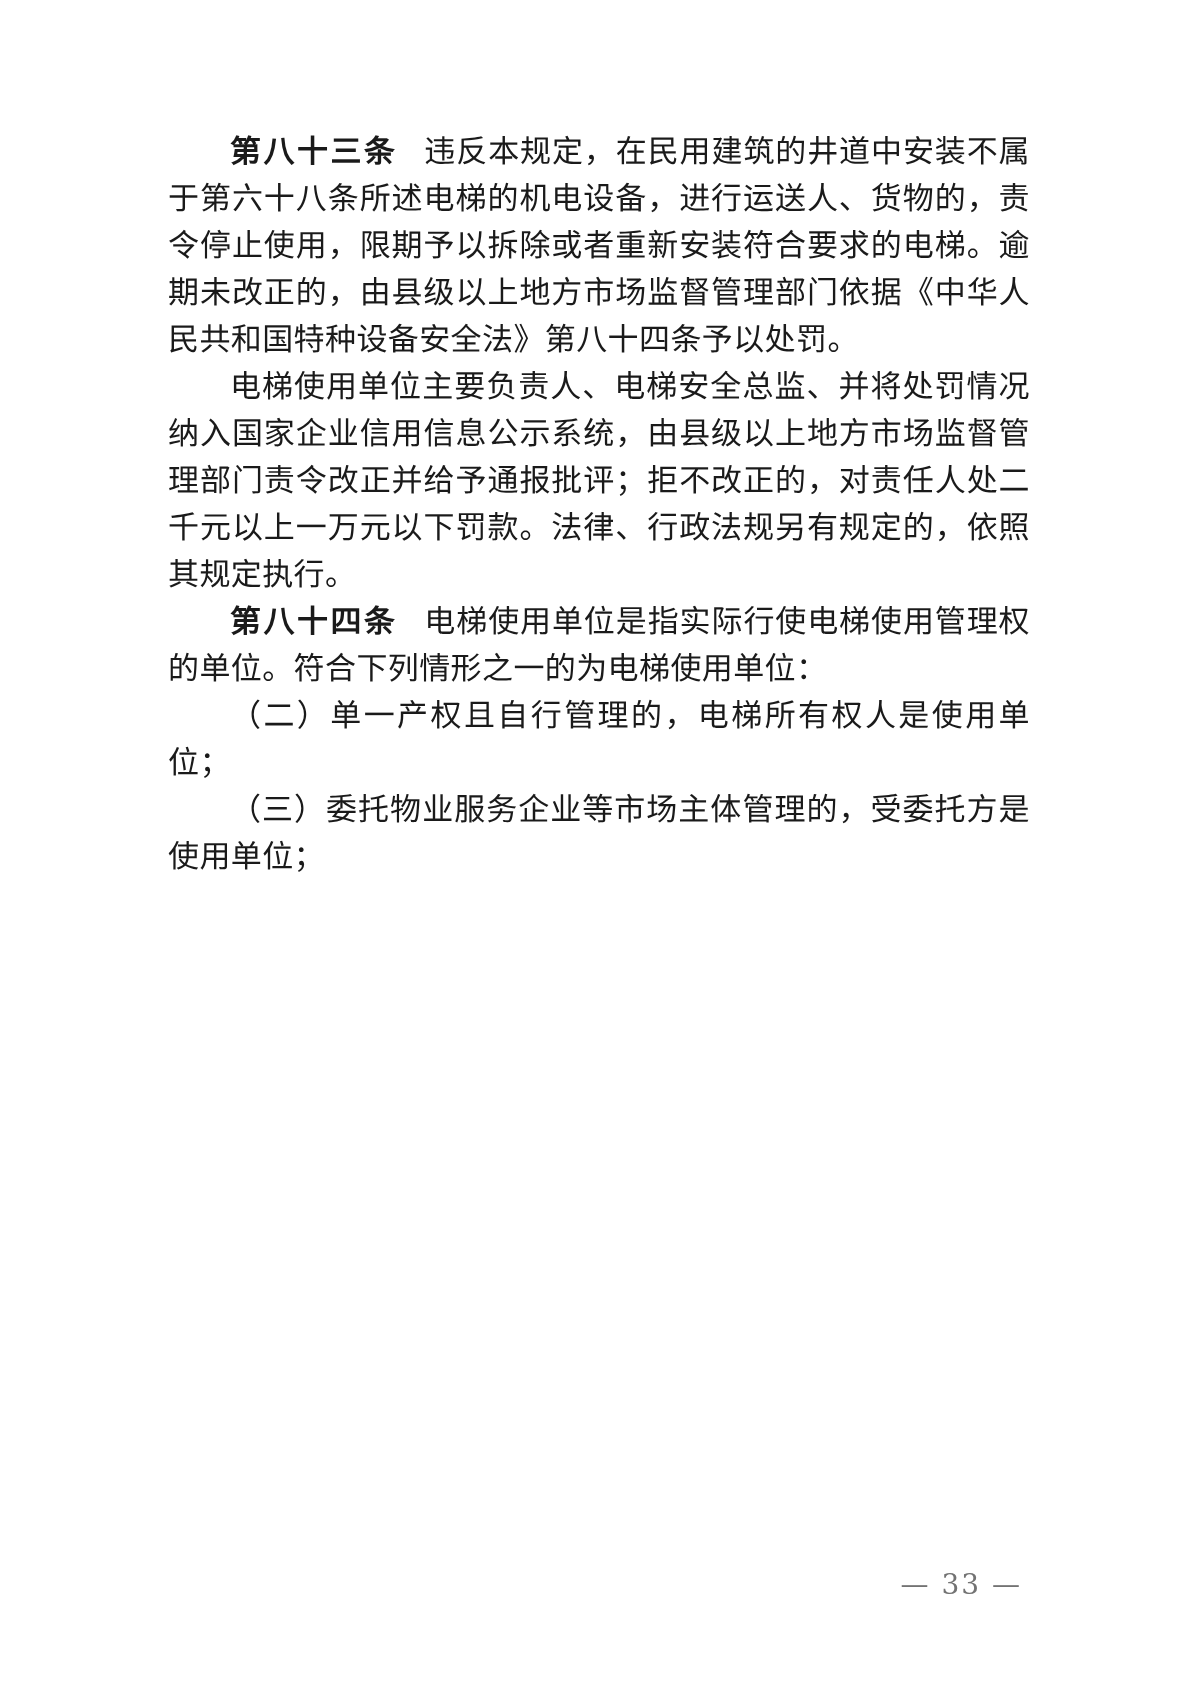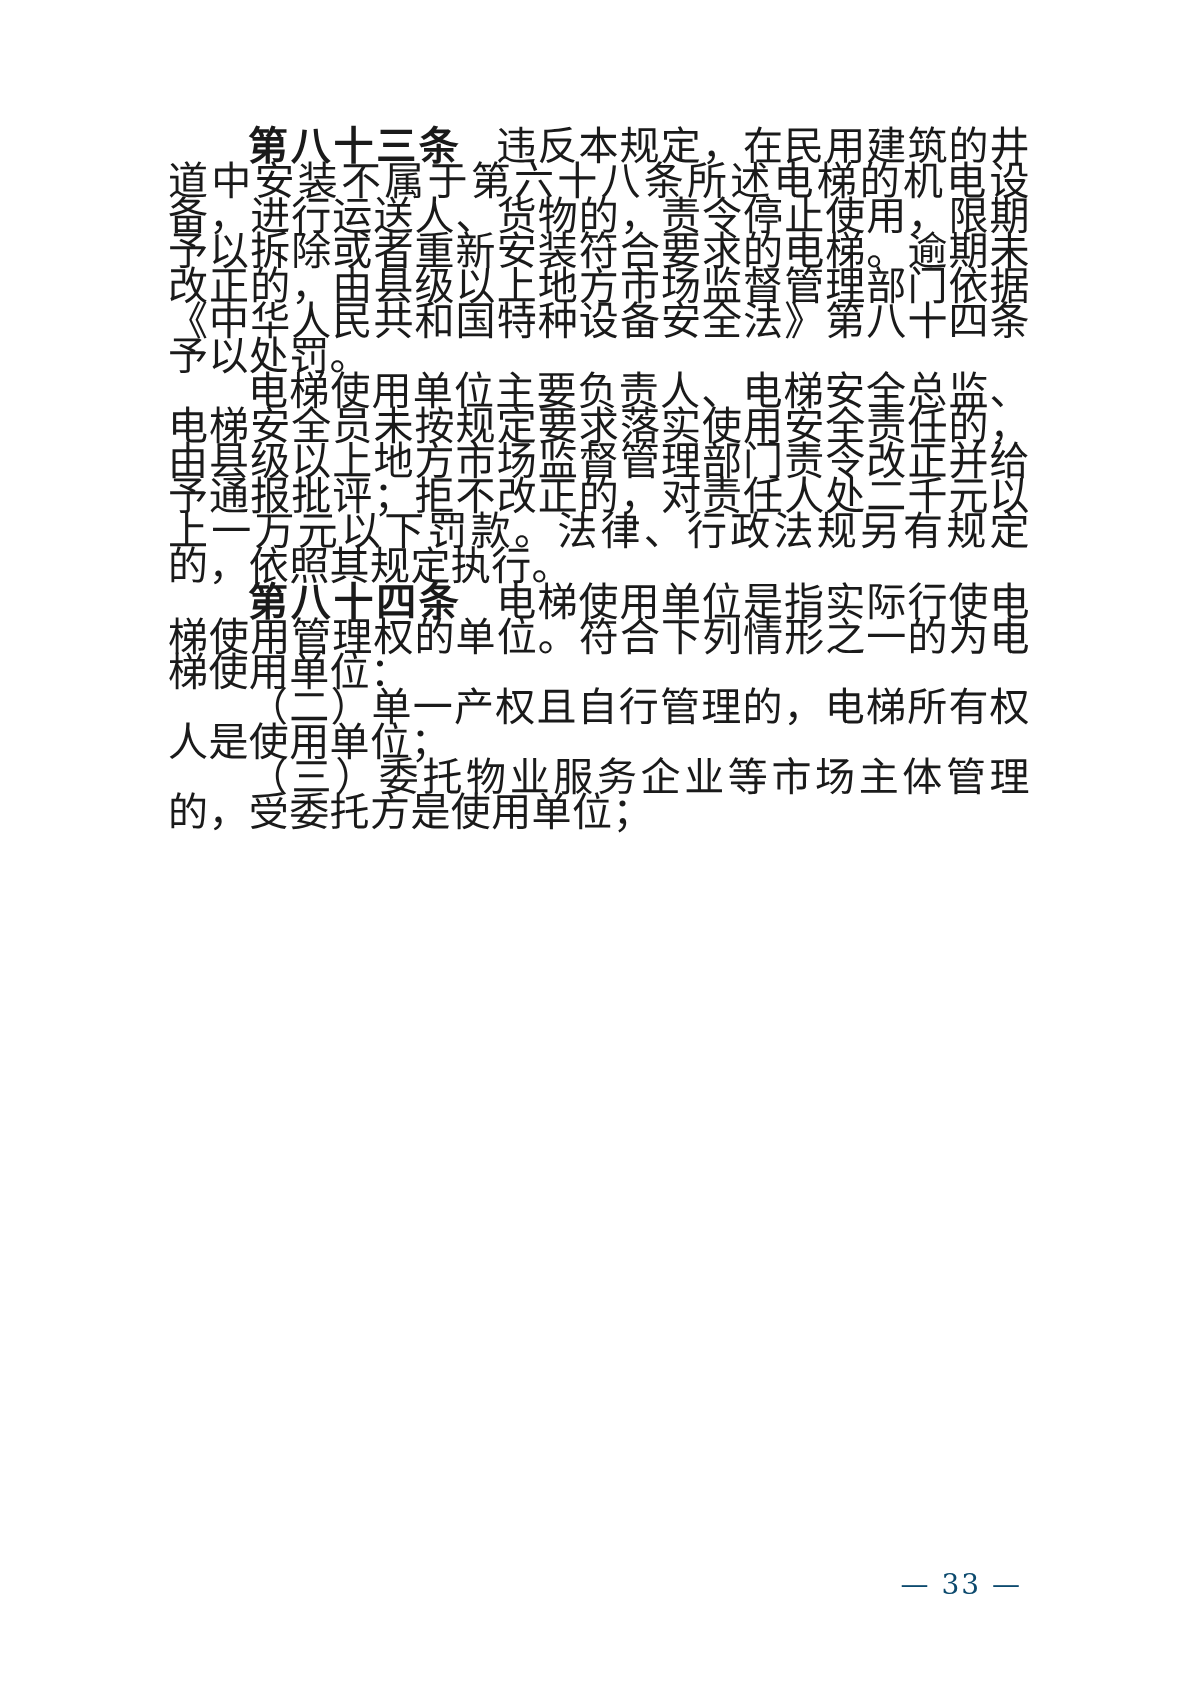--- a/index.html
+++ b/index.html
@@ -18,22 +18,22 @@
   .page {
     position: absolute;
     left: 0;
     top: 0;
     width: 1190px;
     height: 1683px;
     box-sizing: border-box;
     padding: 128px 160px 60px 168px;
   }
   .body-text {
-    font-size: 40px;
-    line-height: 35px;
+    font-size: 31px;
+    line-height: 47px;
     text-align: justify;
     text-justify: inter-ideograph;
     letter-spacing: 0.4px;
   }
   .para {
     margin: 0;
     text-indent: 2em;
   }
   .article-label {
     font-weight: bold;
@@ -43,33 +43,33 @@
     display: inline-block;
     width: 0.85em;
   }
   .page-number {
     position: absolute;
     right: 168px;
     bottom: 82px;
     font-size: 28px;
     letter-spacing: 2px;
     font-family: "DejaVu Serif", "Liberation Serif", serif;
-    color: #0c4a6e;
+    color: #737373;
   }
 </style>
 </head>
 <body>
 
 <div class="page">
   <div class="body-text">
 
     <p class="para"><span class="article-label">第八十三条</span><span class="gap-after-label"></span><span>违反本规定，在民用建筑的井道中安装不属于第六十八条所述电梯的机电设备，进行运送人、货物的，责令停止使用，限期予以拆除或者重新安装符合要求的电梯。逾期未改正的，由县级以上地方市场监督管理部门依据《中华人民共和国特种设备安全法》第八十四条予以处罚。</span></p>
 
 
-    <p class="para"><span>电梯使用单位主要负责人、电梯安全总监、电梯安全员未按规定要求落实使用安全责任的，由县级以上地方市场监督管理部门责令改正并给予通报批评；拒不改正的，对责任人处二千元以上一万元以下罚款。法律、行政法规另有规定的，依照其规定执行。</span></p>
+    <p class="para"><span>电梯使用单位主要负责人、电梯安全总监、并将处罚情况纳入国家企业信用信息公示系统，由县级以上地方市场监督管理部门责令改正并给予通报批评；拒不改正的，对责任人处二千元以上一万元以下罚款。法律、行政法规另有规定的，依照其规定执行。</span></p>
 
     <p class="para"><span class="article-label">第八十四条</span><span class="gap-after-label"></span><span>电梯使用单位是指实际行使电梯使用管理权的单位。符合下列情形之一的为电梯使用单位：</span></p>
 
 
     <p class="para"><span>（二）单一产权且自行管理的，电梯所有权人是使用单位；</span></p>
 
     <p class="para"><span>（三）委托物业服务企业等市场主体管理的，受委托方是使用单位；</span></p>
 
   </div>
 

